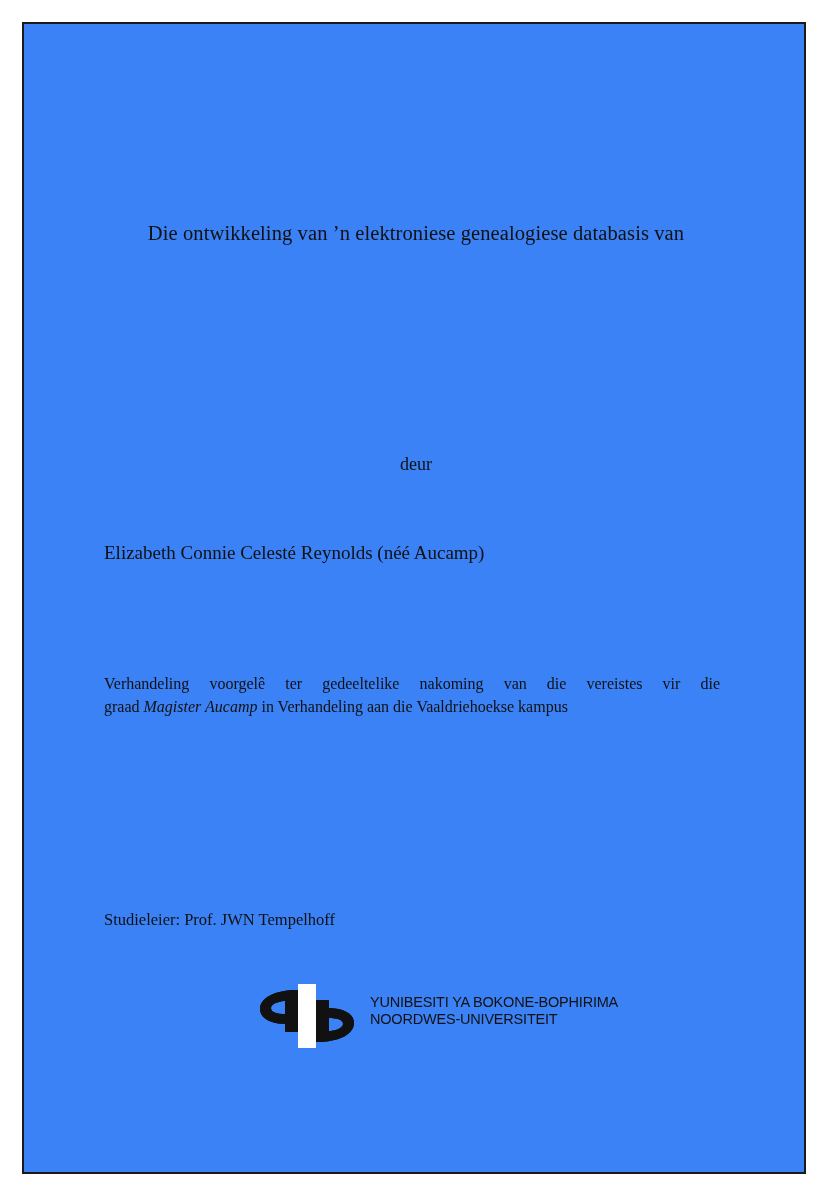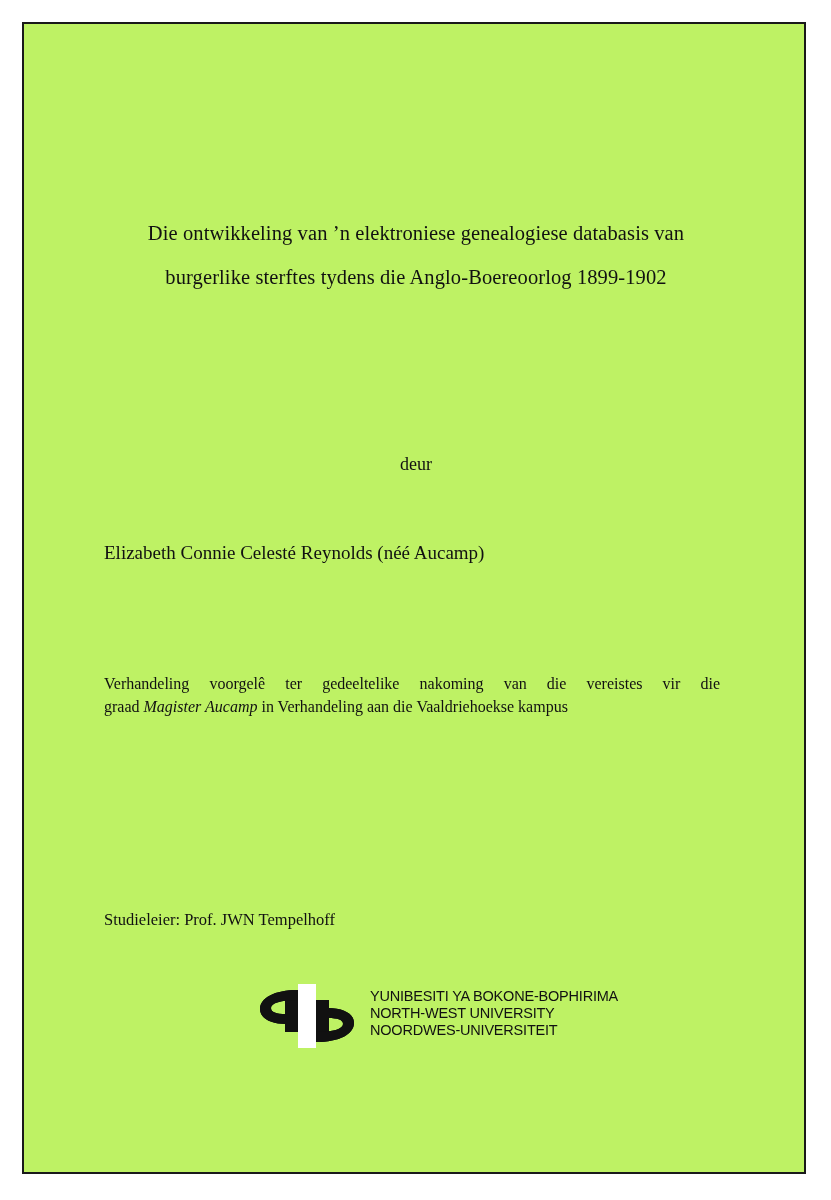--- a/index.html
+++ b/index.html
@@ -15,21 +15,21 @@
     overflow: hidden;
   }
   .page-frame {
     position: absolute;
     left: 22px;
     top: 22px;
     width: 784px;
     height: 1152px;
     border: 2px solid #1a1a1a;
     box-sizing: border-box;
-    background: #bef264;
+    background: #3b82f6;
   }
   .page-inner {
     position: absolute;
     left: 80px;
     top: 0;
     width: 624px;
     height: 100%;
   }
   .title-block {
     position: absolute;
@@ -104,41 +104,40 @@
   .logo-mark {
     position: absolute;
     left: 0;
     top: 2px;
     width: 108px;
     height: 64px;
   }
   .logo-text {
     position: absolute;
     left: 116px;
-    top: 6px;
+    top: 12px;
     font-family: "Liberation Sans", sans-serif;
     font-size: 14.5px;
     line-height: 17px;
     letter-spacing: -0.2px;
     color: #111111;
   }
   .logo-text span {
     display: block;
     white-space: nowrap;
   }
 </style>
 </head>
 <body>
 
 <div class="page-frame">
   <div class="page-inner">
 
     <div class="title-block">
       <span class="title-line">Die ontwikkeling van ’n elektroniese genealogiese databasis van</span>
-      <span class="title-line">burgerlike sterftes tydens die Anglo-Boereoorlog 1899-1902</span>
     </div>
 
     <div class="byline-label">deur</div>
 
     <div class="author">Elizabeth Connie Celesté Reynolds (néé Aucamp)</div>
 
     <div class="statement">
       <span class="justified-line">Verhandeling voorgelê ter gedeeltelike nakoming van die vereistes vir die</span>
       <span class="plain-line"><span>graad </span><em>Magister Aucamp</em><span> in Verhandeling aan die Vaaldriehoekse kampus</span></span>
     </div>
@@ -153,19 +152,18 @@
           <path d="M44 6 C20 6 6 14 6 25 C6 34 16 40 32 40 L32 30 C22 30 17 28 17 24 C17 19 27 16 44 16 Z" fill="#111111"></path>
           <path d="M62 58 C86 58 100 50 100 39 C100 30 90 24 74 24 L74 34 C84 34 89 36 89 40 C89 45 79 48 62 48 Z" fill="#111111"></path>
           <rect x="31" y="16" width="44" height="32" fill="#111111"></rect>
           <rect x="44" y="0" width="18" height="64" fill="#ffffff"></rect>
           <path d="M44 6 C20 6 6 14 6 25 C6 34 16 40 32 40 L32 30 C22 30 17 28 17 24 C17 19 27 16 44 16 Z" fill="#111111"></path>
           <path d="M62 58 C86 58 100 50 100 39 C100 30 90 24 74 24 L74 34 C84 34 89 36 89 40 C89 45 79 48 62 48 Z" fill="#111111"></path>
         </svg>
       </div>
       <div class="logo-text">
         <span>YUNIBESITI YA BOKONE-BOPHIRIMA</span>
-        <span>NORTH-WEST UNIVERSITY</span>
         <span>NOORDWES-UNIVERSITEIT</span>
       </div>
     </div>
 
   </div>
 </div>
 
 </body></html>

